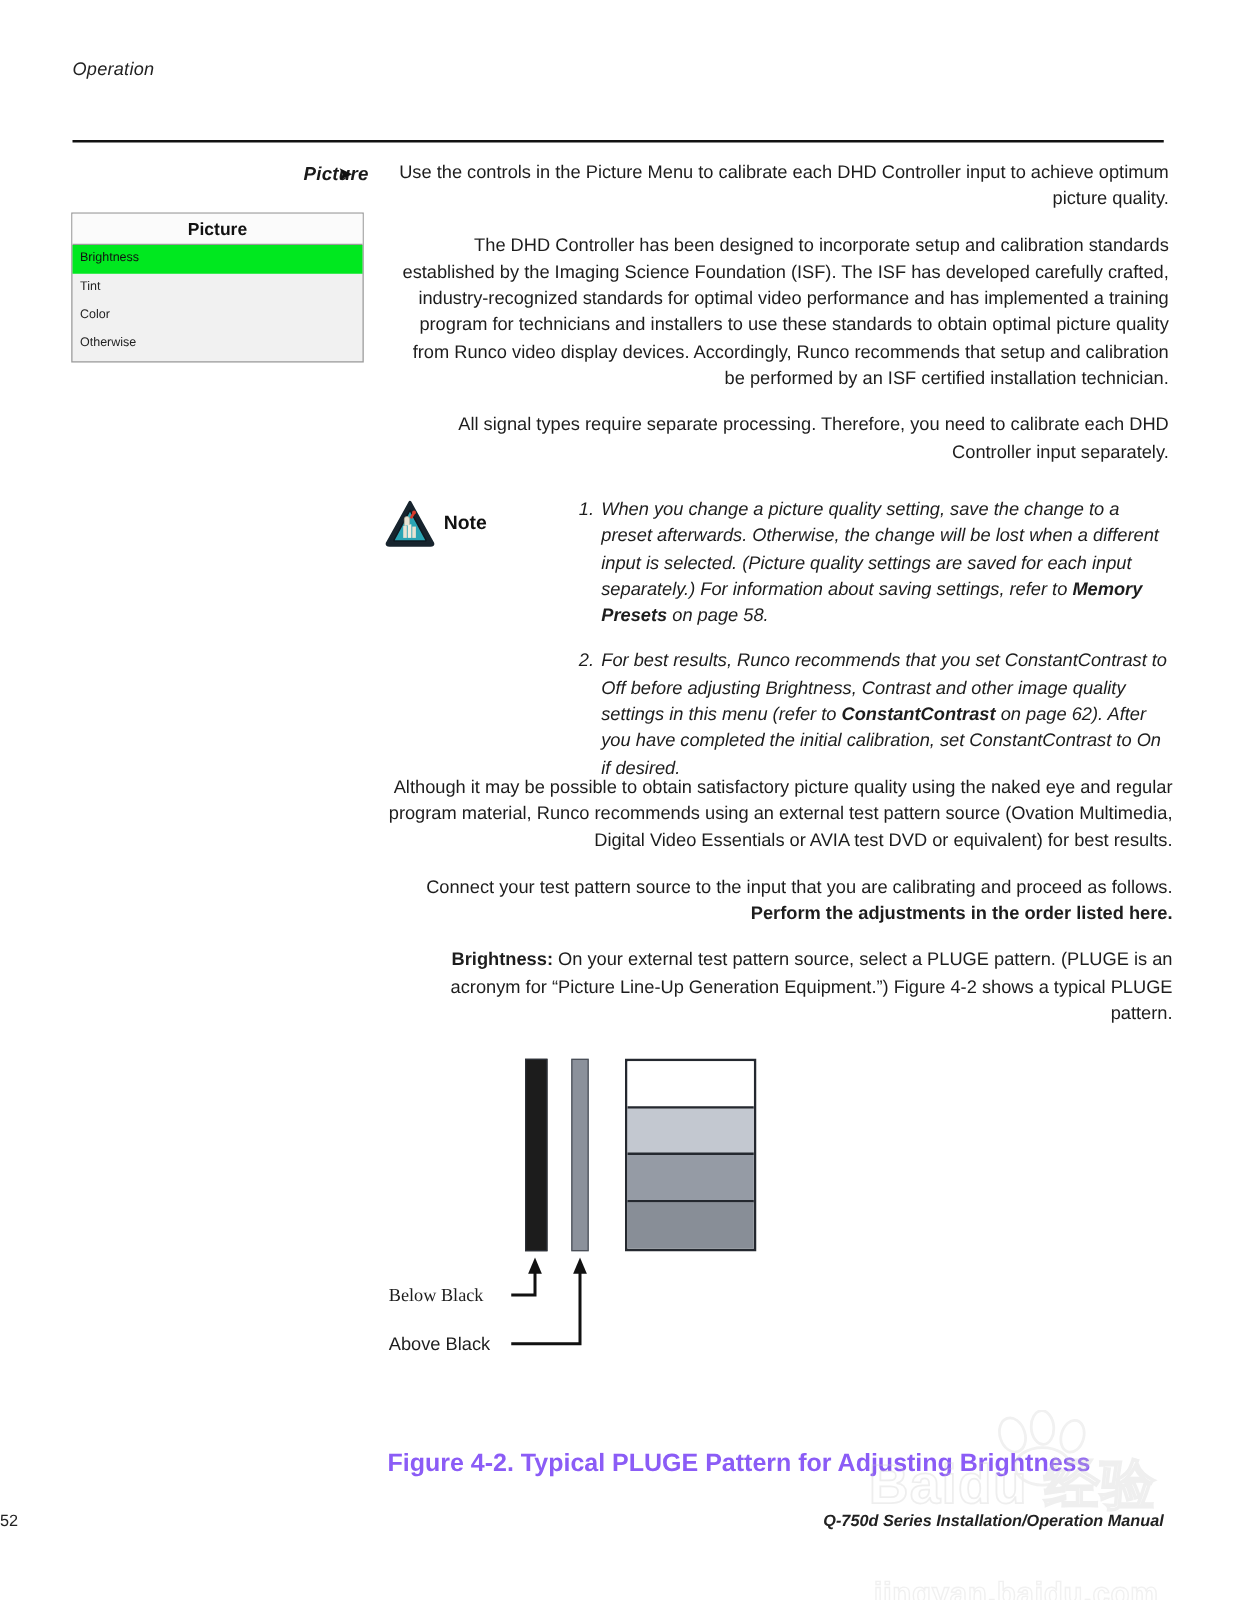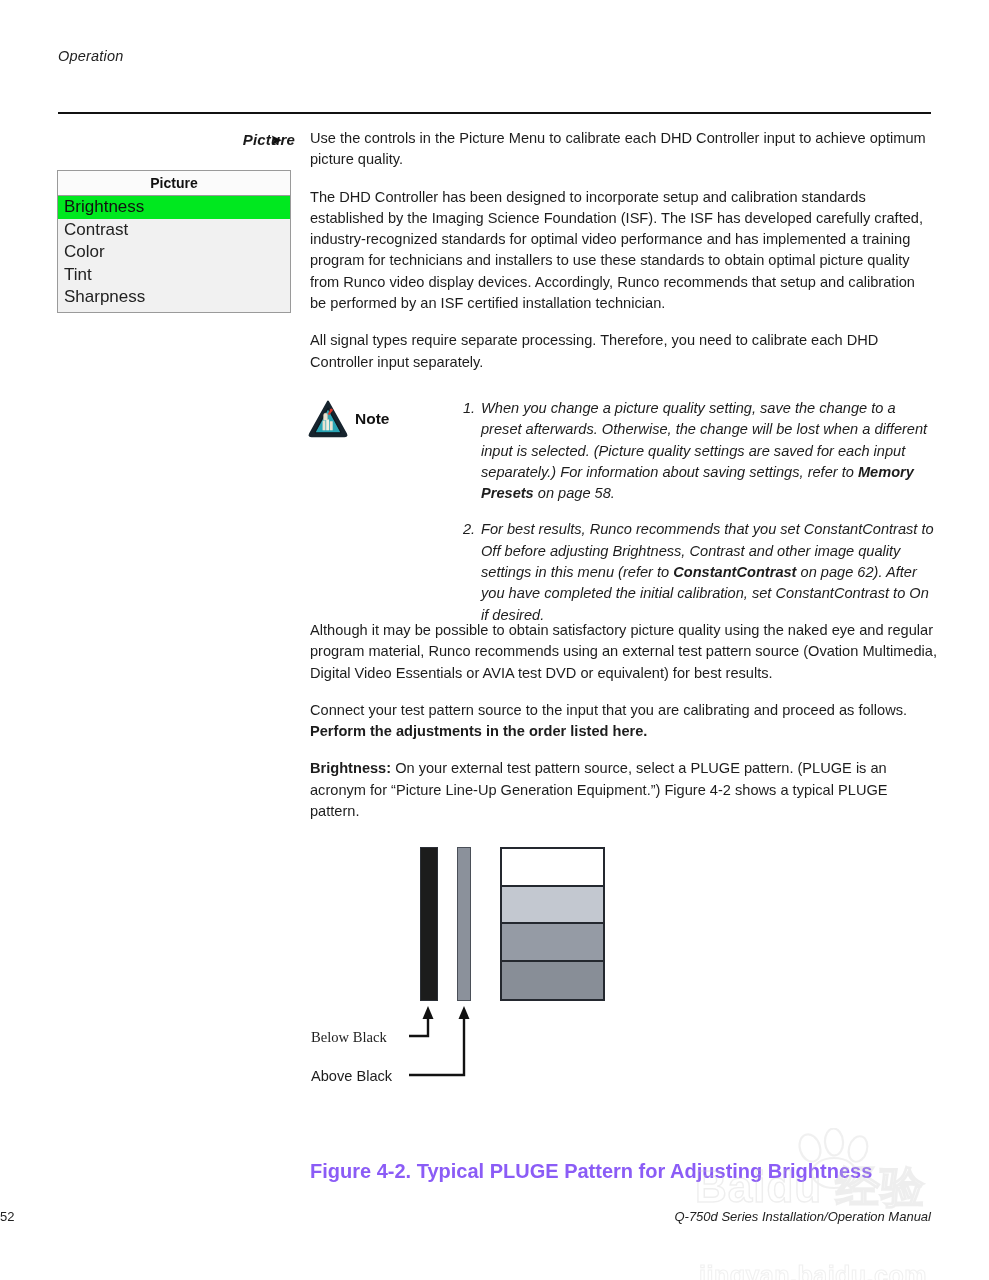--- a/index.html
+++ b/index.html
@@ -73,21 +73,21 @@
     font-weight: bold;
     font-size: 14px;
     background: #fbfbfb;
     border-bottom: 1px solid #9a9a9a;
     color: #111;
   }
   .osd-item {
     height: 22.5px;
     line-height: 22.5px;
     padding-left: 6px;
-    font-size: 17px;
+    font-size: 10px;
     color: #222;
   }
   .osd-item.selected {
     background: #00e81f;
     color: #111;
   }
   #osd-menu-items {
     padding-bottom: 3px;
   }
 
@@ -96,20 +96,21 @@
     position: absolute;
     left: 310px;
     top: 128px;
     width: 625px;
   }
   .body-par {
     font-size: 14.6px;
     line-height: 21.3px;
     margin: 0 0 16px 0;
     color: #1d1d1d;
+    text-align: right;
   }
   .body-par b { font-weight: bold; }
 
   
   #note-block {
     position: absolute;
     left: 308px;
     top: 398px;
     width: 630px;
   }
@@ -249,20 +250,21 @@
     font-size: 13px;
     color: #222;
   }
   #footer-manual {
     position: absolute;
     right: 58px;
     top: 1209px;
     font-size: 13px;
     font-style: italic;
     color: #222;
+    font-weight: bold;
   }
 
   
   #watermark {
     position: absolute;
     left: 695px;
     top: 1128px;
     width: 250px;
     height: 125px;
     opacity: .30;
@@ -303,24 +305,23 @@
 <div id="running-head">Operation</div>
 <div id="header-rule"></div>
 
 <div id="side-heading">Picture</div>
 <div id="side-heading-arrow">➤</div>
 
 <div id="osd-menu">
   <div id="osd-menu-title">Picture</div>
   <div id="osd-menu-items">
     <div class="osd-item selected">Brightness</div>
-    <div class="osd-item">Contrast</div>
+    <div class="osd-item">Tint</div>
     <div class="osd-item">Color</div>
-    <div class="osd-item">Tint</div>
-    <div class="osd-item">Sharpness</div>
+    <div class="osd-item">Otherwise</div>
   </div>
 </div>
 
 <div id="body-column">
   <p class="body-par">Use the controls in the Picture Menu to calibrate each DHD Controller input to achieve optimum picture quality.</p>
   <p class="body-par">The DHD Controller has been designed to incorporate setup and calibration standards established by the Imaging Science Foundation (ISF). The ISF has developed carefully crafted, industry-recognized standards for optimal video performance and has implemented a training program for technicians and installers to use these standards to obtain optimal picture quality from Runco video display devices. Accordingly, Runco recommends that setup and calibration be performed by an ISF certified installation technician.</p>
   <p class="body-par">All signal types require separate processing. Therefore, you need to calibrate each DHD Controller input separately.</p>
 </div>
 
 <div id="note-block">

